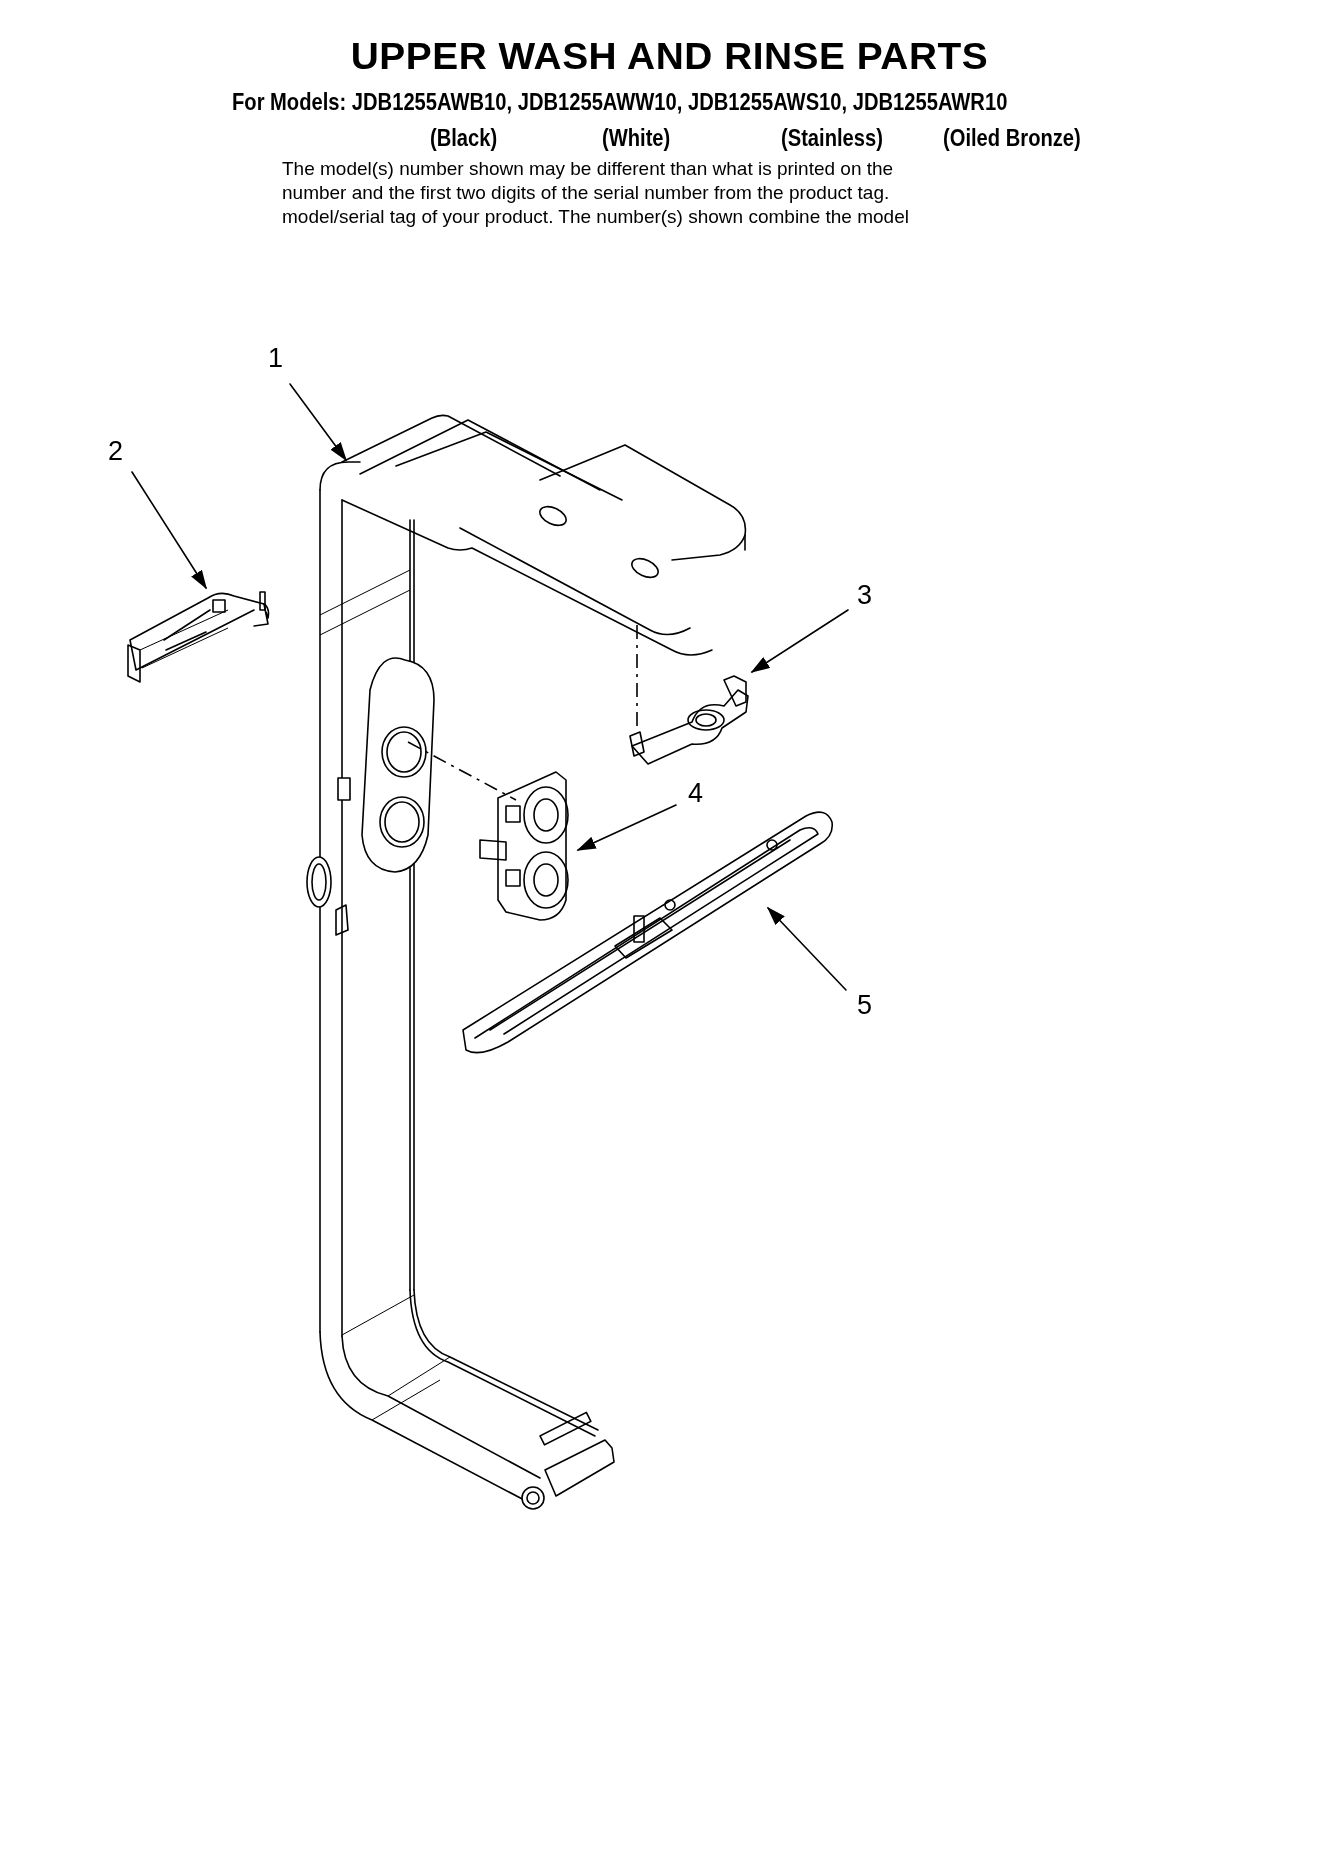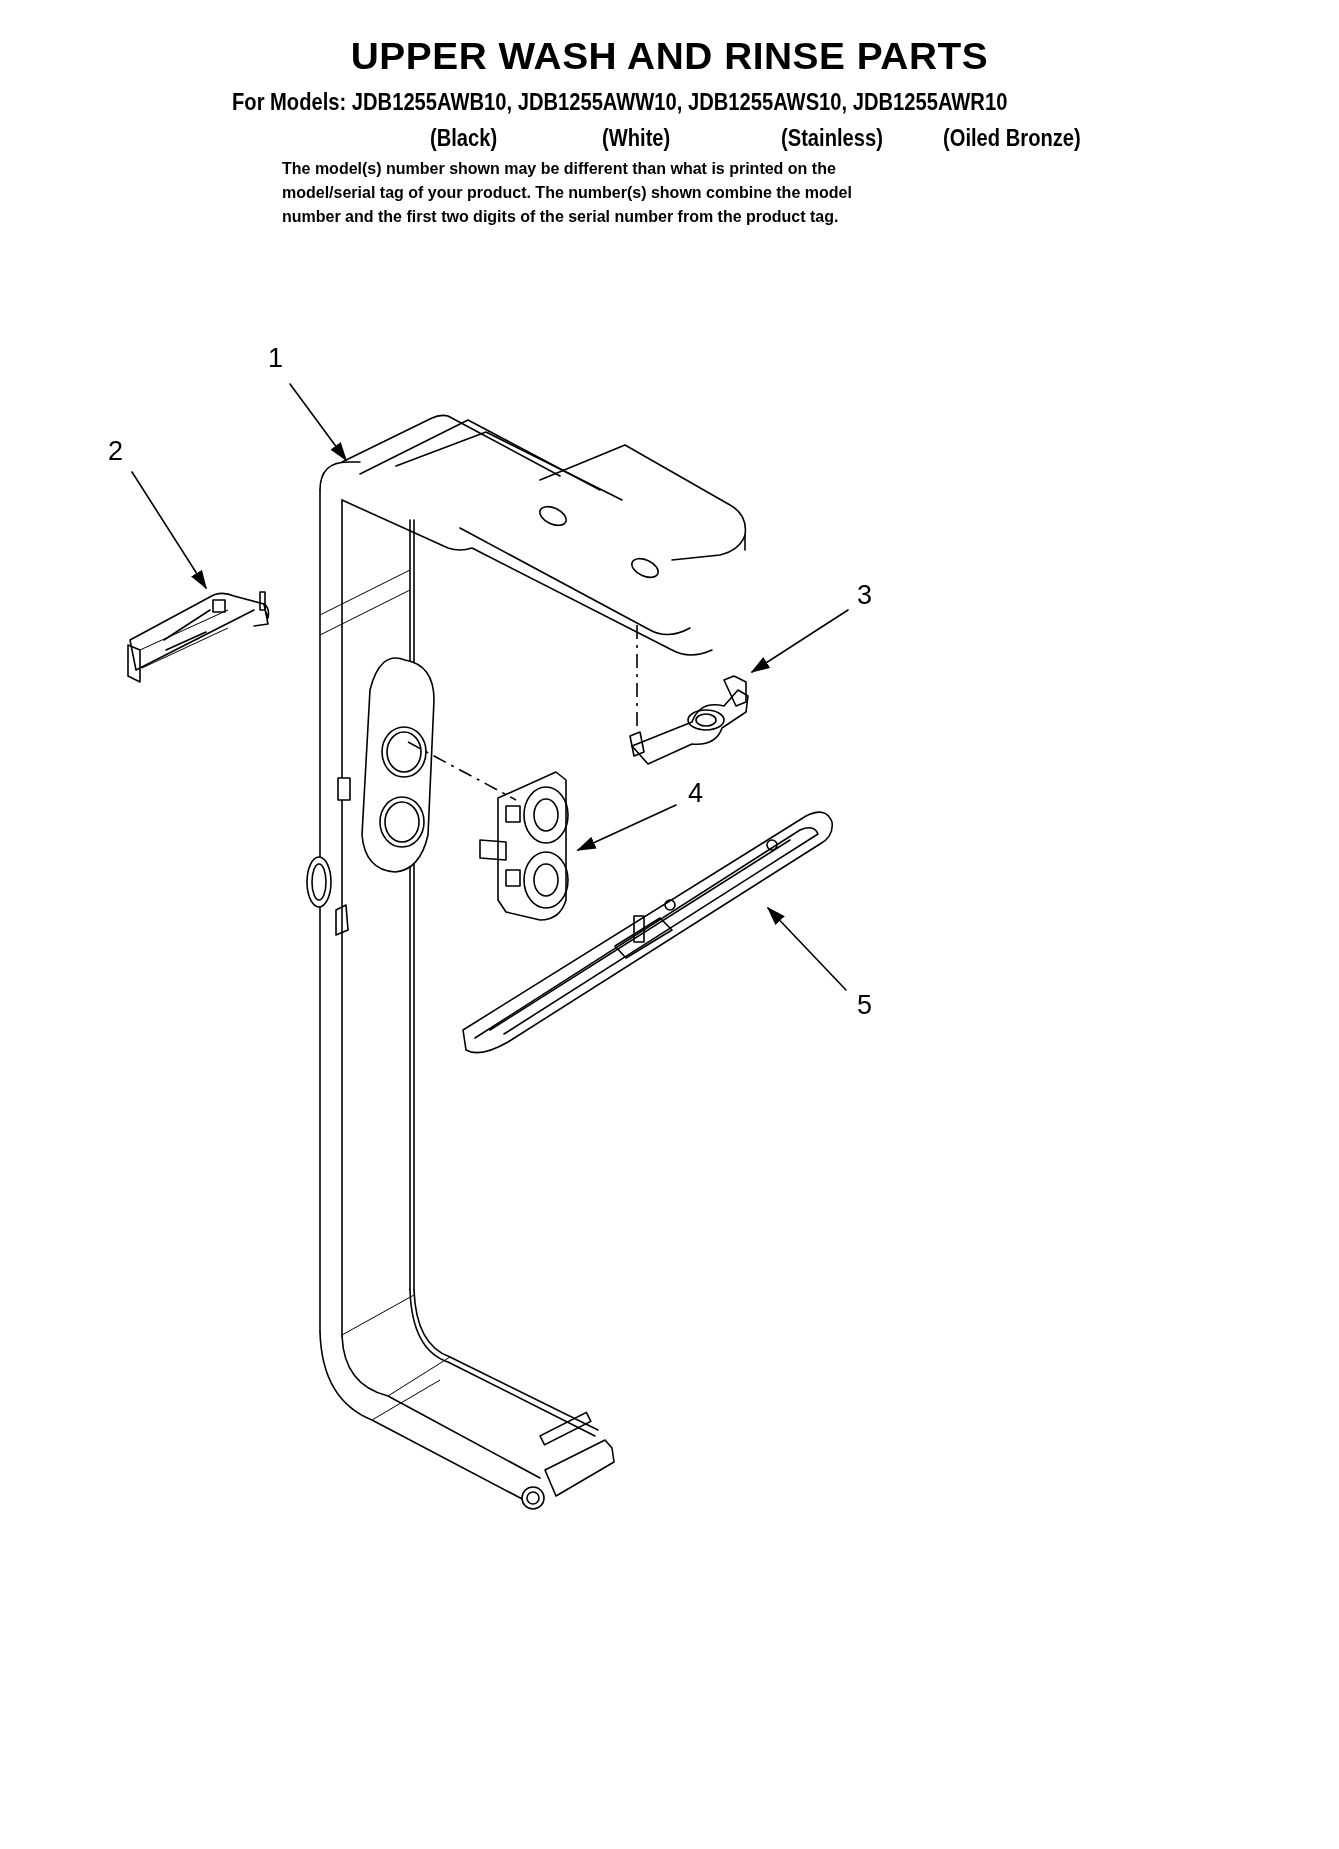--- a/index.html
+++ b/index.html
@@ -1,20 +1,20 @@
 <!DOCTYPE html>
 <html><head>
   <meta charset="utf-8">
   <style>
     html, body { margin: 0; padding: 0; background: #ffffff; }
     body { width: 1339px; height: 1849px; position: relative; overflow: hidden; color: #000; font-family: "Liberation Sans", sans-serif; }
     .title { position: absolute; left: 0; width: 1339px; top: 36px; text-align: center; font-weight: bold; font-size: 37px; letter-spacing: 0.5px; transform: scaleX(1.05); transform-origin: center; }
     .models { position: absolute; left: 232px; top: 88px; font-weight: bold; font-size: 24px; white-space: nowrap; transform: scaleX(0.84); transform-origin: left; }
     .colors { position: absolute; top: 124px; font-weight: bold; font-size: 24px; white-space: nowrap; transform: scaleX(0.84); transform-origin: left; }
-    .note { position: absolute; left: 282px; top: 157px; font-size: 16px; line-height: 24px; width: 800px; font-weight: bold; }
+    .note { position: absolute; left: 282px; top: 157px; font-size: 19px; line-height: 24px; width: 800px; }
     .note div { white-space: nowrap; }
     .callout { position: absolute; font-size: 27px; font-weight: normal; }
     .footer { position: absolute; top: 1797px; font-size: 19px; margin-top: 48px; }
     svg.diagram { position: absolute; left: 0; top: 0; }
     svg.diagram .ln { fill: none; stroke: #000; stroke-width: 1.6; stroke-linejoin: round; stroke-linecap: round; }
     svg.diagram .fill { fill: #fff; stroke: #000; stroke-width: 1.6; stroke-linejoin: round; }
     svg.diagram .thin { fill: none; stroke: #000; stroke-width: 1; }
     svg.diagram .dash { fill: none; stroke: #000; stroke-width: 1.6; stroke-dasharray: 14 6 3 6; }
   </style>
 </head>
@@ -22,22 +22,22 @@
 
 <div class="title">UPPER WASH AND RINSE PARTS</div>
 <div class="models">For Models: JDB1255AWB10, JDB1255AWW10, JDB1255AWS10, JDB1255AWR10</div>
 <div class="colors" style="left:430px">(Black)</div>
 <div class="colors" style="left:602px">(White)</div>
 <div class="colors" style="left:781px">(Stainless)</div>
 <div class="colors" style="left:943px">(Oiled Bronze)</div>
 
 <div class="note">
   <div>The model(s) number shown may be different than what is printed on the</div>
+  <div>number and the first two digits of the serial number from the product tag.</div>
   <div>model/serial tag of your product. The number(s) shown combine the model</div>
-  <div>number and the first two digits of the serial number from the product tag.</div>
 </div>
 
 <svg class="diagram" width="1339" height="1849" viewBox="0 0 1339 1849">
 
   <g>
 
     <path class="ln" d="M320 490 Q320 462 348 462 L360 462"></path>
     <line class="ln" x1="320" y1="490" x2="320" y2="1332"></line>
     <line class="ln" x1="342" y1="500" x2="342" y2="1336"></line>
     <line class="ln" x1="410" y1="520" x2="410" y2="1290"></line>

